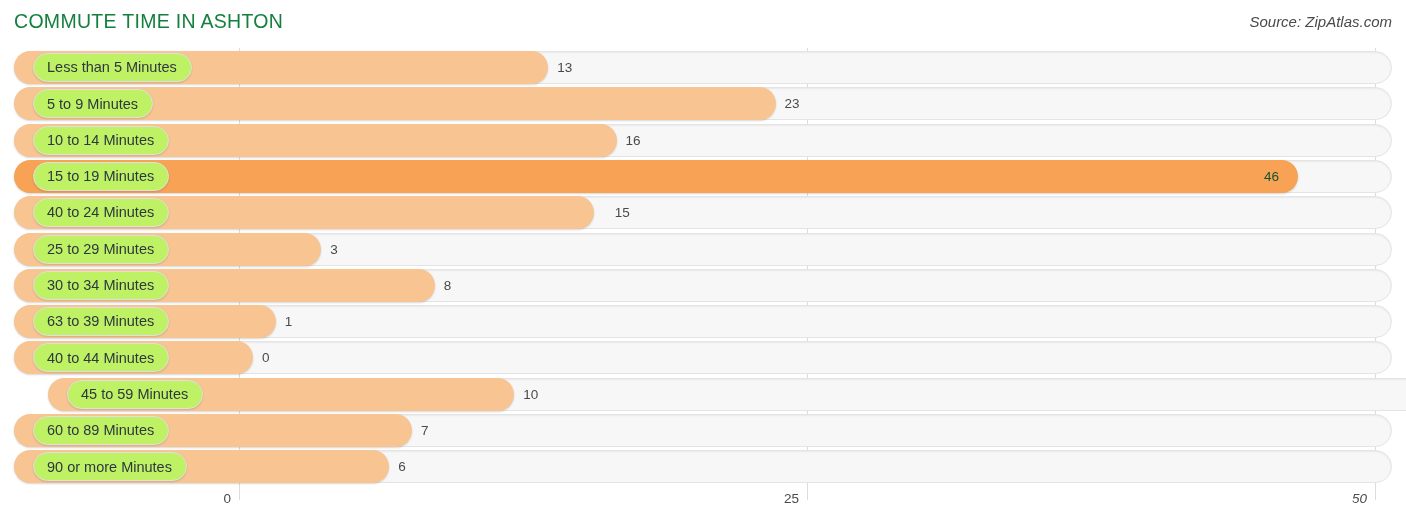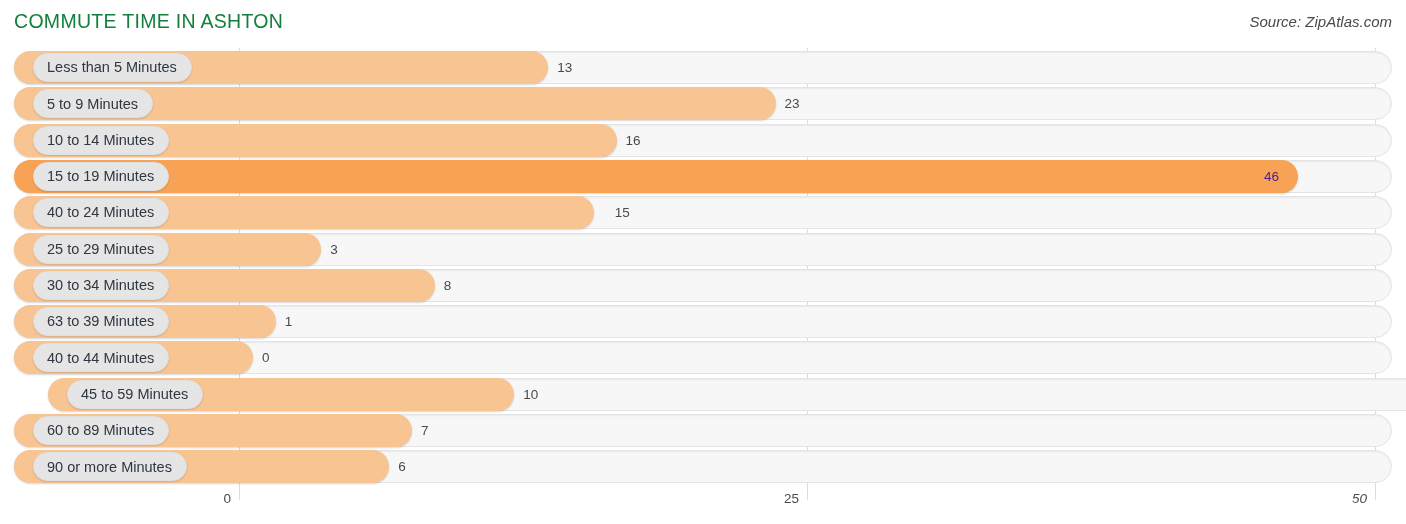--- a/index.html
+++ b/index.html
@@ -50,37 +50,37 @@
     background: #f8c492;
     border-radius: 17px;
     box-shadow: 0 1px 2px rgba(0,0,0,.16);
   }
   .bar.highlight { background: #f7a254; }
 
   .pill {
     position: absolute; left: 33px; top: 2px; height: 29px;
     display: flex; align-items: center;
     padding: 0 14px 0 13px;
-    background: #e5e5e5;
+    background: #bef264;
     border: 1px solid #e0e0e0;
     border-radius: 15px;
     box-shadow: 0 1px 2px rgba(0,0,0,.13);
     white-space: nowrap;
   }
   .pill-label {
     font-size: 14.5px; color: #2f3640; line-height: 1;
   }
 
   .value {
     position: absolute; top: 0; height: 33px;
     display: flex; align-items: center;
     font-size: 13.5px; color: #4a4a4a; white-space: nowrap;
   }
   .value.outside { padding-left: 9px; }
-  .value.inside  { color: #4c1d95; transform: translateX(-100%); padding-right: 19px; }
+  .value.inside  { color: #14532d; transform: translateX(-100%); padding-right: 19px; }
 
   
   #axis { position: absolute; left: 0; top: 486px; width: 1406px; height: 38px; }
   .tick-line {
     position: absolute; top: 0; height: 14px; width: 1px; background: #dcdcdc;
   }
   .tick-label {
     position: absolute; top: 5px;
     font-size: 13.5px; color: #4a4a4a;
     transform: translateX(-100%); padding-right: 8px; white-space: nowrap;

